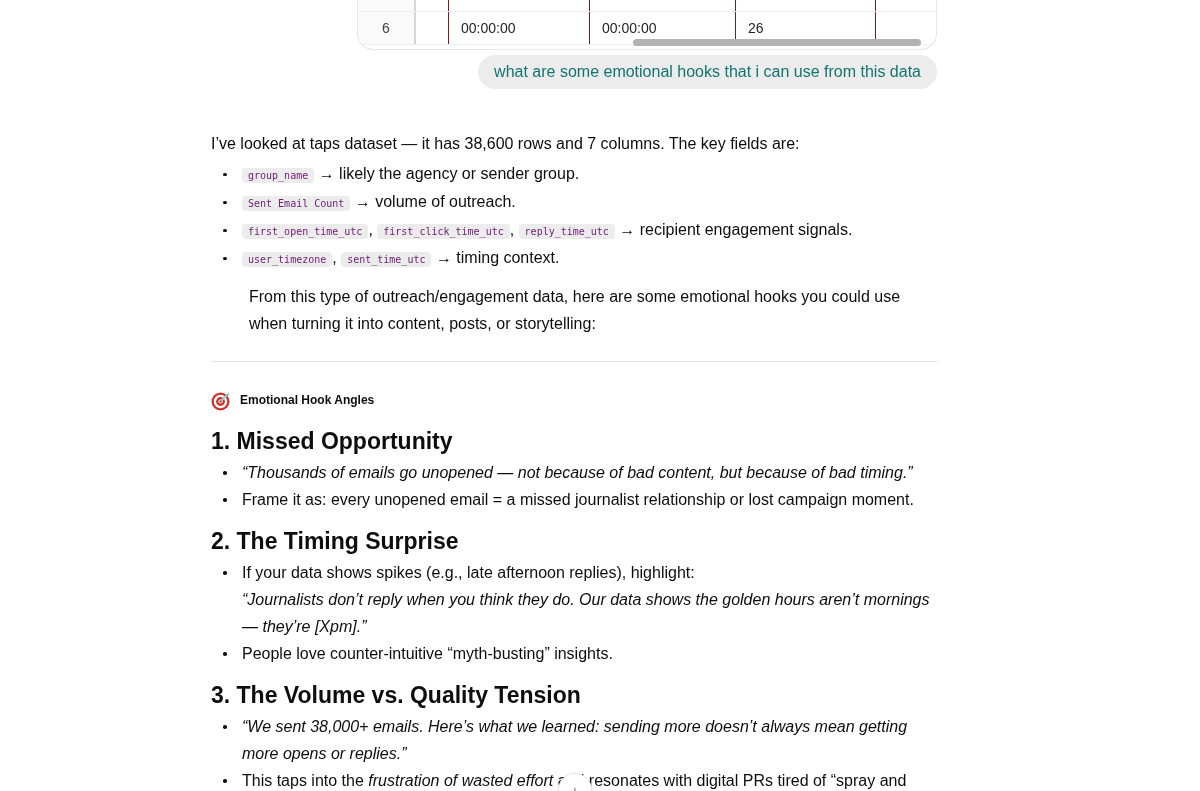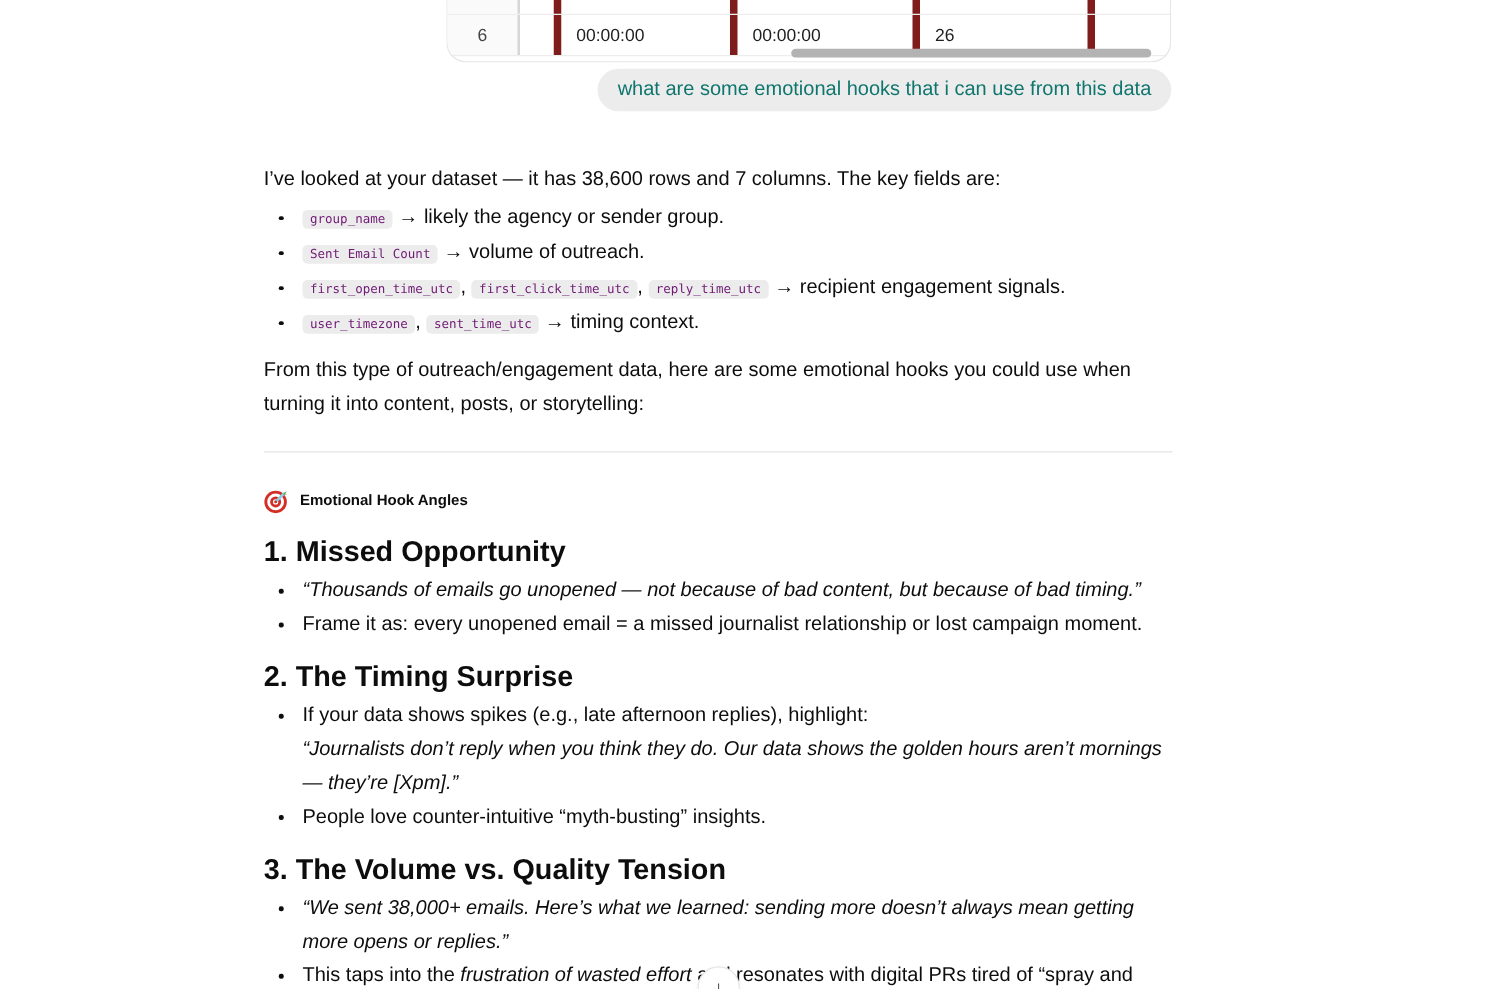--- a/index.html
+++ b/index.html
@@ -21,21 +21,21 @@
     border: 1px solid #e6e6e6; border-top: none;
     border-radius: 0 0 16px 16px;
     overflow: hidden;
   }
   .trow { display: flex; width: 100%; border-bottom: 1px solid #ededed; }
   .trow.partial { height: 12px; }
   .trow.main { height: 33px; align-items: center; }
   .tcell {
     height: 100%; display: flex; align-items: center;
     padding-left: 12px; font-size: 14px; color: #1f1f1f;
-    border-right: 6px solid #7f1d1d; overflow: hidden; white-space: nowrap;
+    border-right: 1px solid #7f1d1d; overflow: hidden; white-space: nowrap;
   }
   .tcell.idx {
     width: 58px; background: #fafafa;
     border-right: 2px solid #d6d6d6;
     justify-content: center; padding-left: 0; color: #444;
   }
   .tcell.c-a { width: 33px; }
   .tcell.c-b { width: 141px; }
   .tcell.c-c { width: 146px; }
   .tcell.c-d { width: 140px; }
@@ -56,21 +56,21 @@
   }
 
   
   .assistant {
     position: absolute; left: 211px; top: 121px;
     width: 727px;
     font-size: 16px; line-height: 27px;
   }
   .assistant p { margin: 0; }
   p.intro { margin-top: 9px; }
-  p.transition { margin-top: 10px; }
+  p.transition { margin-top: 10px; margin-left: 38px; }
   b, strong { font-weight: 400; }
 
   ul { list-style: none; margin: 0; padding: 0; }
   li { position: relative; padding-left: 31px; }
   li::before {
     content: ""; position: absolute; left: 12px; top: 12px;
     width: 3.5px; height: 3.5px; border-radius: 50%; background: #0d0d0d;
   }
   ul.fields { margin-top: 4px; }
   ul.fields li { line-height: 26px; }
@@ -133,21 +133,21 @@
     <div class="tcell c-d">26</div>
     <div class="tcell c-e"></div>
   </div>
   <div class="hscroll-thumb"></div>
 </div>
 
 <div class="user-bubble">what are some emotional hooks that i can use from this data</div>
 
 <div class="assistant">
 
-  <p class="intro"><span>I’ve looked at your dataset — it has </span><strong>38,600 rows</strong><span> and 7 columns. The key fields are:</span></p>
+  <p class="intro"><span>I’ve looked at taps dataset — it has </span><strong>38,600 rows</strong><span> and 7 columns. The key fields are:</span></p>
 
   <ul class="fields">
     <li><code class="chip">group_name</code><span> → likely the agency or sender group.</span></li>
     <li><code class="chip">Sent Email Count</code><span> → volume of outreach.</span></li>
     <li><code class="chip">first_open_time_utc</code><span>, </span><code class="chip">first_click_time_utc</code><span>, </span><code class="chip">reply_time_utc</code><span> → recipient engagement signals.</span></li>
     <li><code class="chip">user_timezone</code><span>, </span><code class="chip">sent_time_utc</code><span> → timing context.</span></li>
   </ul>
 
   <p class="transition"><span>From this type of outreach/engagement data, here are some </span><strong>emotional hooks</strong><span> you could use when turning it into content, posts, or storytelling:</span></p>
 

